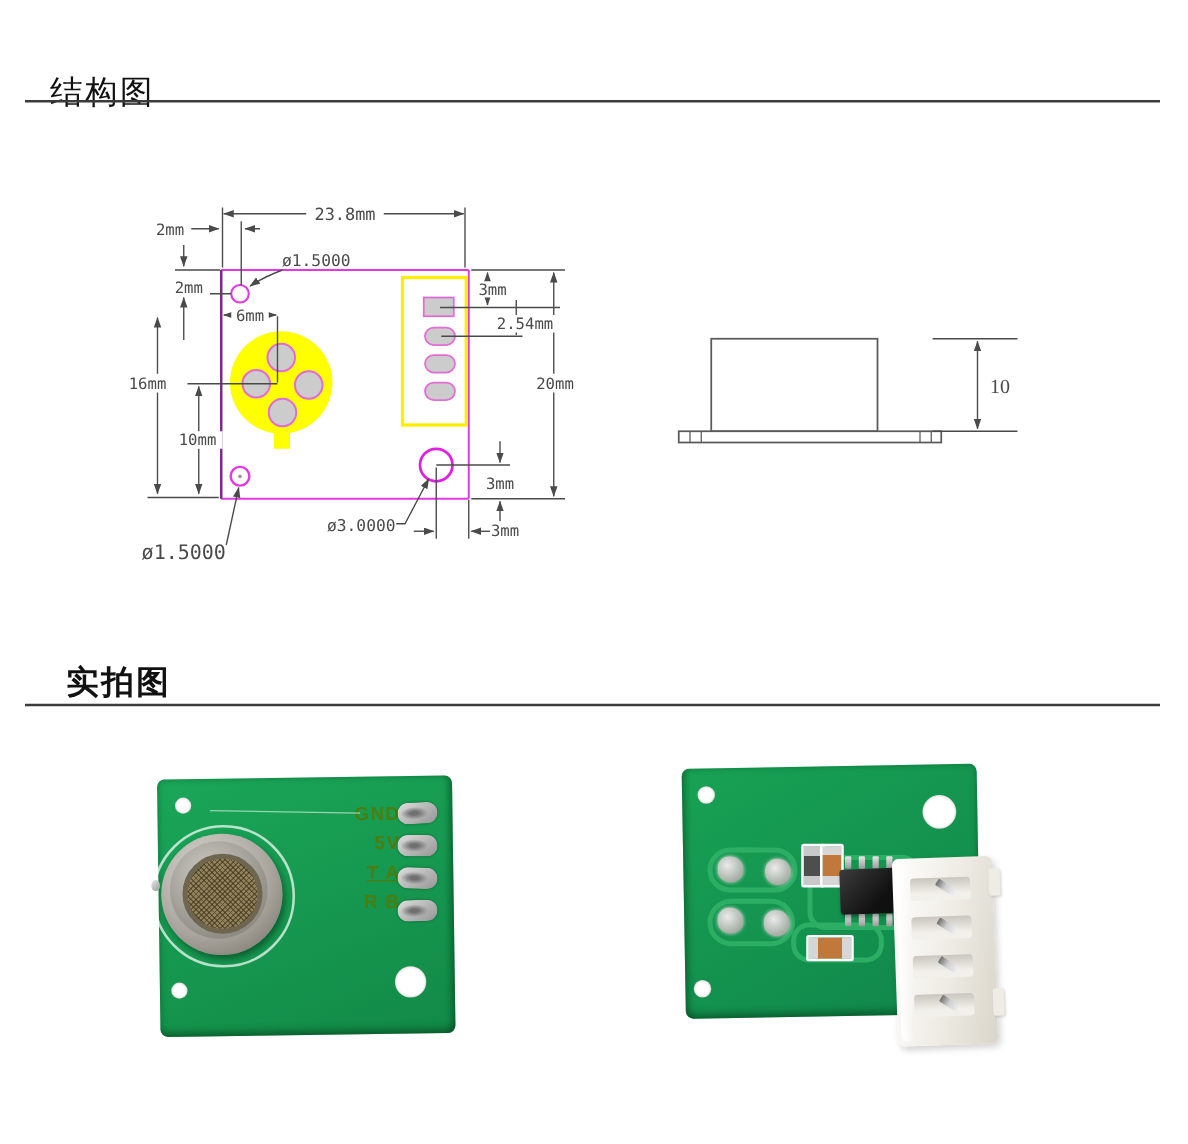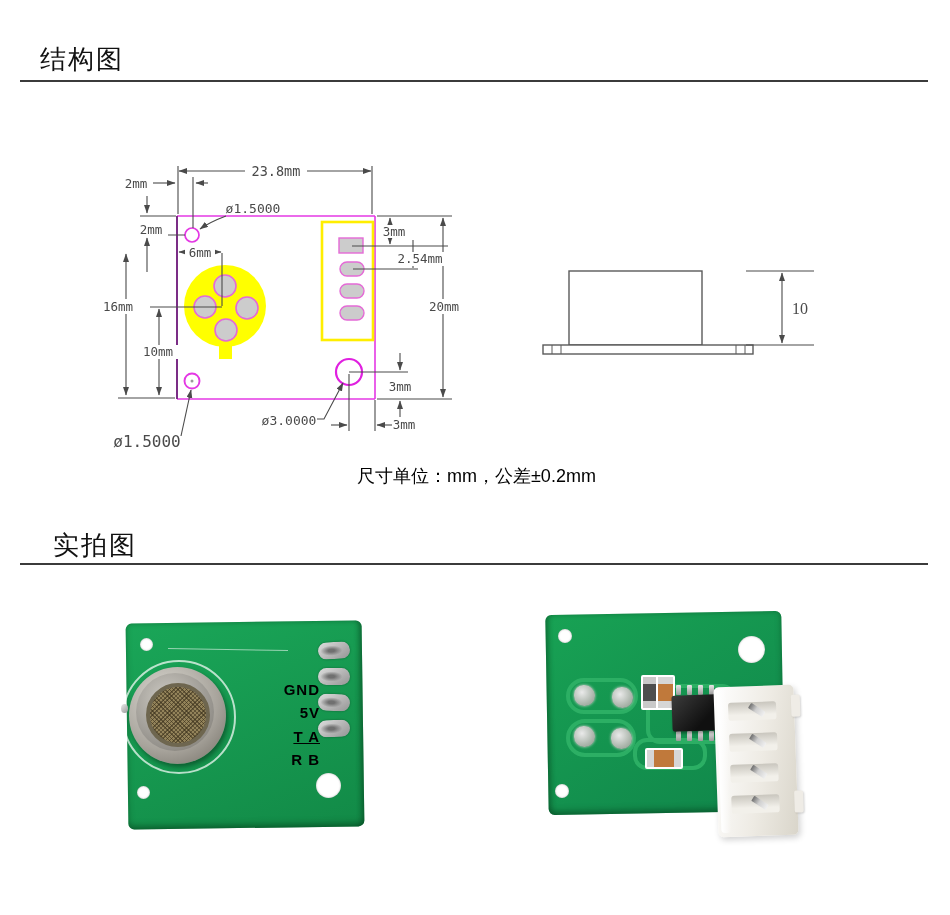--- a/index.html
+++ b/index.html
@@ -13,22 +13,22 @@
   .board{position:absolute;border-radius:6px;}
   .board-front{left:17px;top:10px;width:236px;height:206px;
     background:linear-gradient(160deg,#1aa658,#128a47);
     box-shadow:inset 0 -4px 6px rgba(0,40,15,.35),inset -3px 0 5px rgba(0,40,15,.3);
     transform:rotate(-.8deg);}
   .board-back{left:19px;top:15px;width:236px;height:200px;
     background:linear-gradient(150deg,#18a254,#10854a);
     box-shadow:inset 0 -4px 6px rgba(0,40,15,.35),inset 3px 0 5px rgba(0,40,15,.25);
     transform:rotate(-1deg);}
   .hole{position:absolute;border-radius:50%;background:#fff;box-shadow:inset 0 0 2px rgba(0,0,0,.35);}
-  .pinlabel{position:absolute;left:150px;width:60px;text-align:right;color:#000000;
-    font-size:15px;font-weight:bold;letter-spacing:1px;white-space:pre;margin-top:38px;}
+  .pinlabel{position:absolute;left:150px;width:60px;text-align:right;color:#4d7c0f;
+    font-size:15px;font-weight:bold;letter-spacing:1px;white-space:pre;}
   .pad-met{position:absolute;left:208px;width:32px;height:17px;border-radius:9px;
     background:radial-gradient(ellipse at 42% 50%,#707070 12%,rgba(0,0,0,0) 42%),
                linear-gradient(145deg,#dedede,#949494);box-shadow:0 0 2px rgba(0,0,0,.4);}
   .ring{position:absolute;border-radius:50%;}
   .blob{position:absolute;width:21px;height:21px;border-radius:46% 54% 50% 50%;
     background:radial-gradient(circle at 38% 35%,#eaeaea,#a9b3a9 65%,#8a968c);
     box-shadow:0 0 3px #cfd8d0;}
   .smd-v{position:absolute;width:15px;height:31px;border:2px solid #fff;border-radius:2px;}
   .smd-h{position:absolute;width:34px;height:17px;border:2px solid #fff;border-radius:2px;}
   .chip{position:absolute;width:47px;height:36px;border-radius:3px;
@@ -44,21 +44,21 @@
   .connpin{position:absolute;left:20px;top:5px;width:17px;height:6px;border-radius:1px;
     background:linear-gradient(90deg,#6f6f6f,#cfcfcf 45%,#f0f0f0);transform:rotate(35deg);}
   .notch{position:absolute;right:-6px;width:9px;height:22px;background:#efece6;
     border-radius:2px;box-shadow:1px 1px 2px rgba(0,0,0,.15);}
 </style>
 </head>
 <body>
 
 <div id="page">
 
-  <div class="heading" style="left:40px;top:42px;">结构图</div>
+  <div class="heading" style="left:40px;top:56px;">结构图</div>
   <div class="rule" style="top:80px;"></div>
 
   <svg style="position:absolute;left:0;top:130px;" width="950" height="330" viewBox="0 130 950 330">
     <defs>
       <marker id="arw" markerWidth="9" markerHeight="8" refX="8" refY="3" orient="auto-start-reverse" markerUnits="userSpaceOnUse">
         <path d="M0,0 L8.5,3 L0,6 Z" fill="#4a4a4a"></path>
       </marker>
     </defs>
 
     <g>
@@ -180,23 +180,22 @@
       <line x1="745" y1="345" x2="745" y2="354" stroke-width="1"></line>
       <g stroke="#4a4a4a" stroke-width="1.1" fill="none">
         <line x1="746" y1="271" x2="814" y2="271"></line>
         <line x1="746" y1="345" x2="814" y2="345"></line>
         <line x1="782" y1="273" x2="782" y2="343" marker-start="url(#arw)" marker-end="url(#arw)"></line>
       </g>
       <text x="800" y="314" font-size="16" text-anchor="middle" stroke="none" style="font-family:'Liberation Serif',serif;">10</text>
     </g>
   </svg>
 
-  <div class="note">尺寸单位：mm，公差±0.2mm</div>
-
-  <div class="heading" style="left:53px;top:528px;">实拍图</div>
+
+  <div class="heading" style="left:53px;top:528px;font-weight:bold;">实拍图</div>
   <div class="rule" style="top:563px;"></div>
 
   <div class="photo" style="left:110px;top:612px;width:280px;height:240px;">
     <div class="board board-front"></div>
     <div class="hole" style="left:29.5px;top:25.5px;width:13px;height:13px;"></div>
     <div class="hole" style="left:26.5px;top:173.5px;width:13px;height:13px;"></div>
     <div class="hole" style="left:205.5px;top:160.5px;width:25px;height:25px;"></div>
 
     <div class="ring" style="left:12px;top:48px;width:110px;height:110px;border:2px solid rgba(255,255,255,.7);"></div>
     <div class="ring" style="left:18.5px;top:54.5px;width:97px;height:97px;

